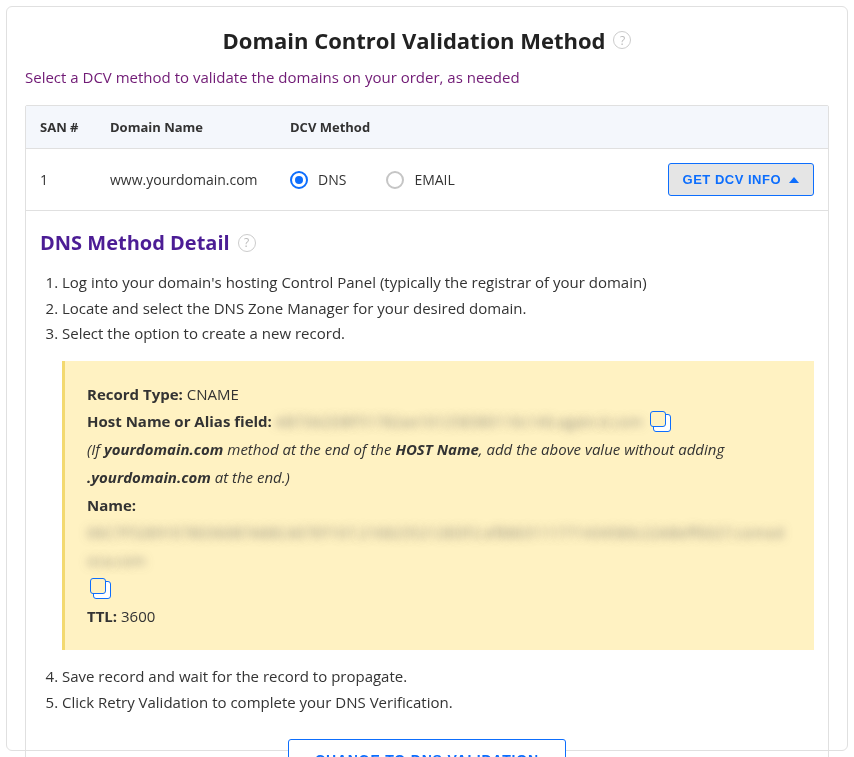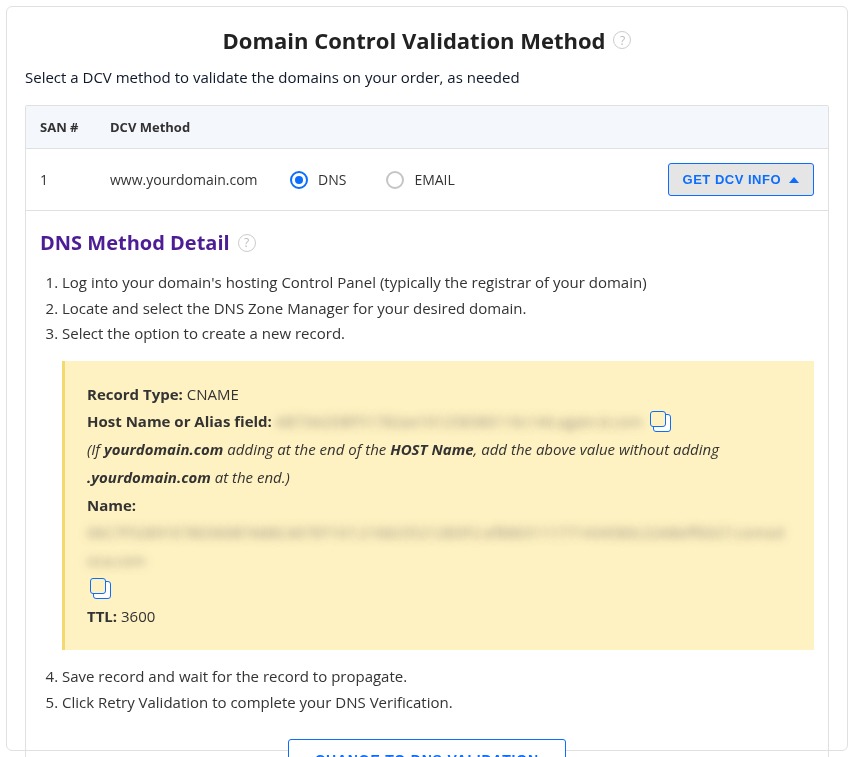--- a/index.html
+++ b/index.html
@@ -36,21 +36,21 @@
       border-radius: 50%;
       display: inline-flex;
       align-items: center;
       justify-content: center;
       font-size: 12px;
       color: #bbb;
       cursor: pointer;
       flex-shrink: 0;
     }
     .subtitle {
-      color: #0f172a;
+      color: #701a75;
       font-size: 15px;
       margin-bottom: 18px;
     }
     .table {
       border: 1px solid #e0e0e0;
       border-radius: 2px;
     }
     .thead {
       display: flex;
       background: #f4f7fc;
@@ -207,20 +207,21 @@
 <div class="card">
   <div class="title-row">
     <h1>Domain Control Validation Method</h1>
     <span class="help-icon">?</span>
   </div>
   <p class="subtitle">Select a DCV method to validate the domains on your order, as needed</p>
 
   <div class="table">
     <div class="thead">
       <div class="col-san">SAN #</div>
+      <div class="col-domain">Domain Name</div>
       <div class="col-method">DCV Method</div>
     </div>
     <div class="trow">
       <div class="col-san">1</div>
       <div class="col-domain">www.yourdomain.com</div>
       <div class="method-options">
         <div class="radio-option">
           <span class="radio selected"></span>
           <span class="radio-label">DNS</span>
         </div>
@@ -250,21 +251,21 @@
         <span class="dns-row">
           <b>Record Type:</b>
           <span>CNAME</span>
         </span>
         <span class="dns-row">
           <b>Host Name or Alias field:</b>
           <span class="blur">AB73A2DBF51782ae101258380116c140.again.it.com</span>
           <span class="copy-icon"></span>
         </span>
         <span class="dns-row italic">
-          <span>(If </span><b>yourdomain.com</b><span> adding at the end of the </span><b>HOST Name</b><span>, add the above value without adding </span><b>.yourdomain.com</b><span> at the end.)</span>
+          <span>(If </span><b>yourdomain.com</b><span> method at the end of the </span><b>HOST Name</b><span>, add the above value without adding </span><b>.yourdomain.com</b><span> at the end.)</span>
         </span>
         <span class="dns-row">
           <b>Name:</b>
         </span>
         <span class="dns-row">
           <span class="blur">06C7F52891E780360B7A88CAE7EF107.21682352128DF2.ef8863111771434580c22ABeff0027.comodoca.com</span>
         </span>
         <span class="dns-row">
           <span class="copy-icon"></span>
         </span>

